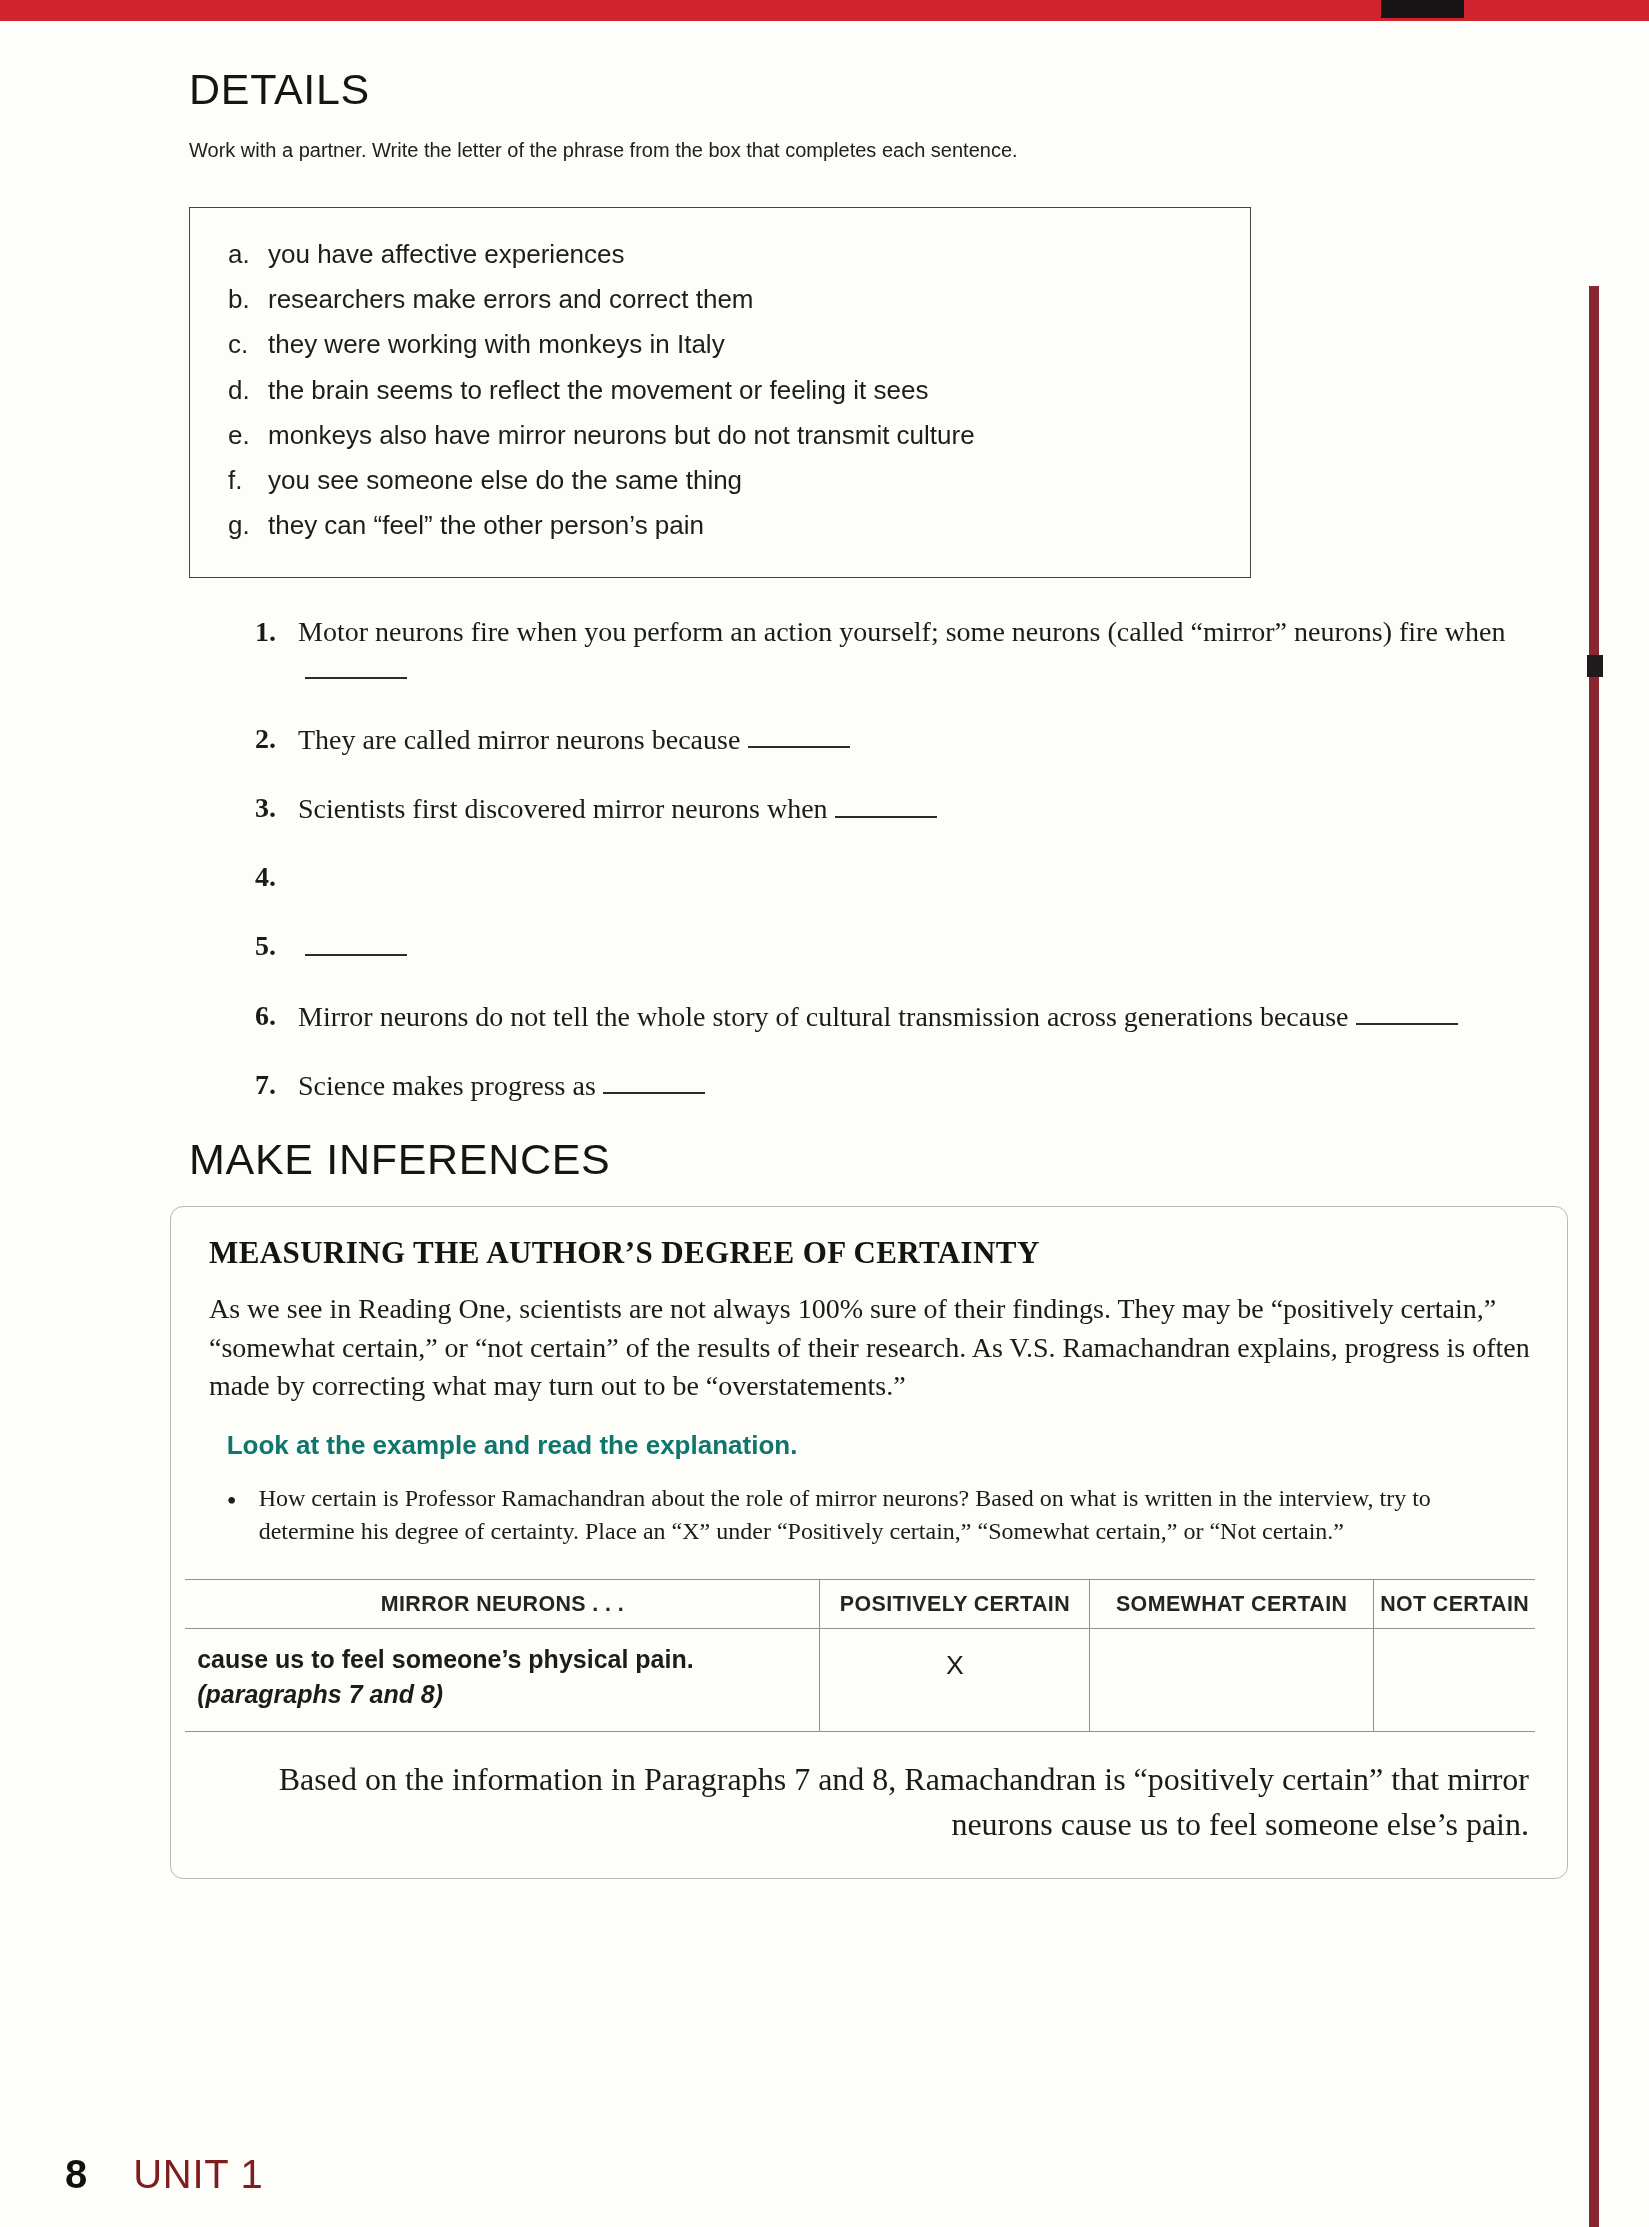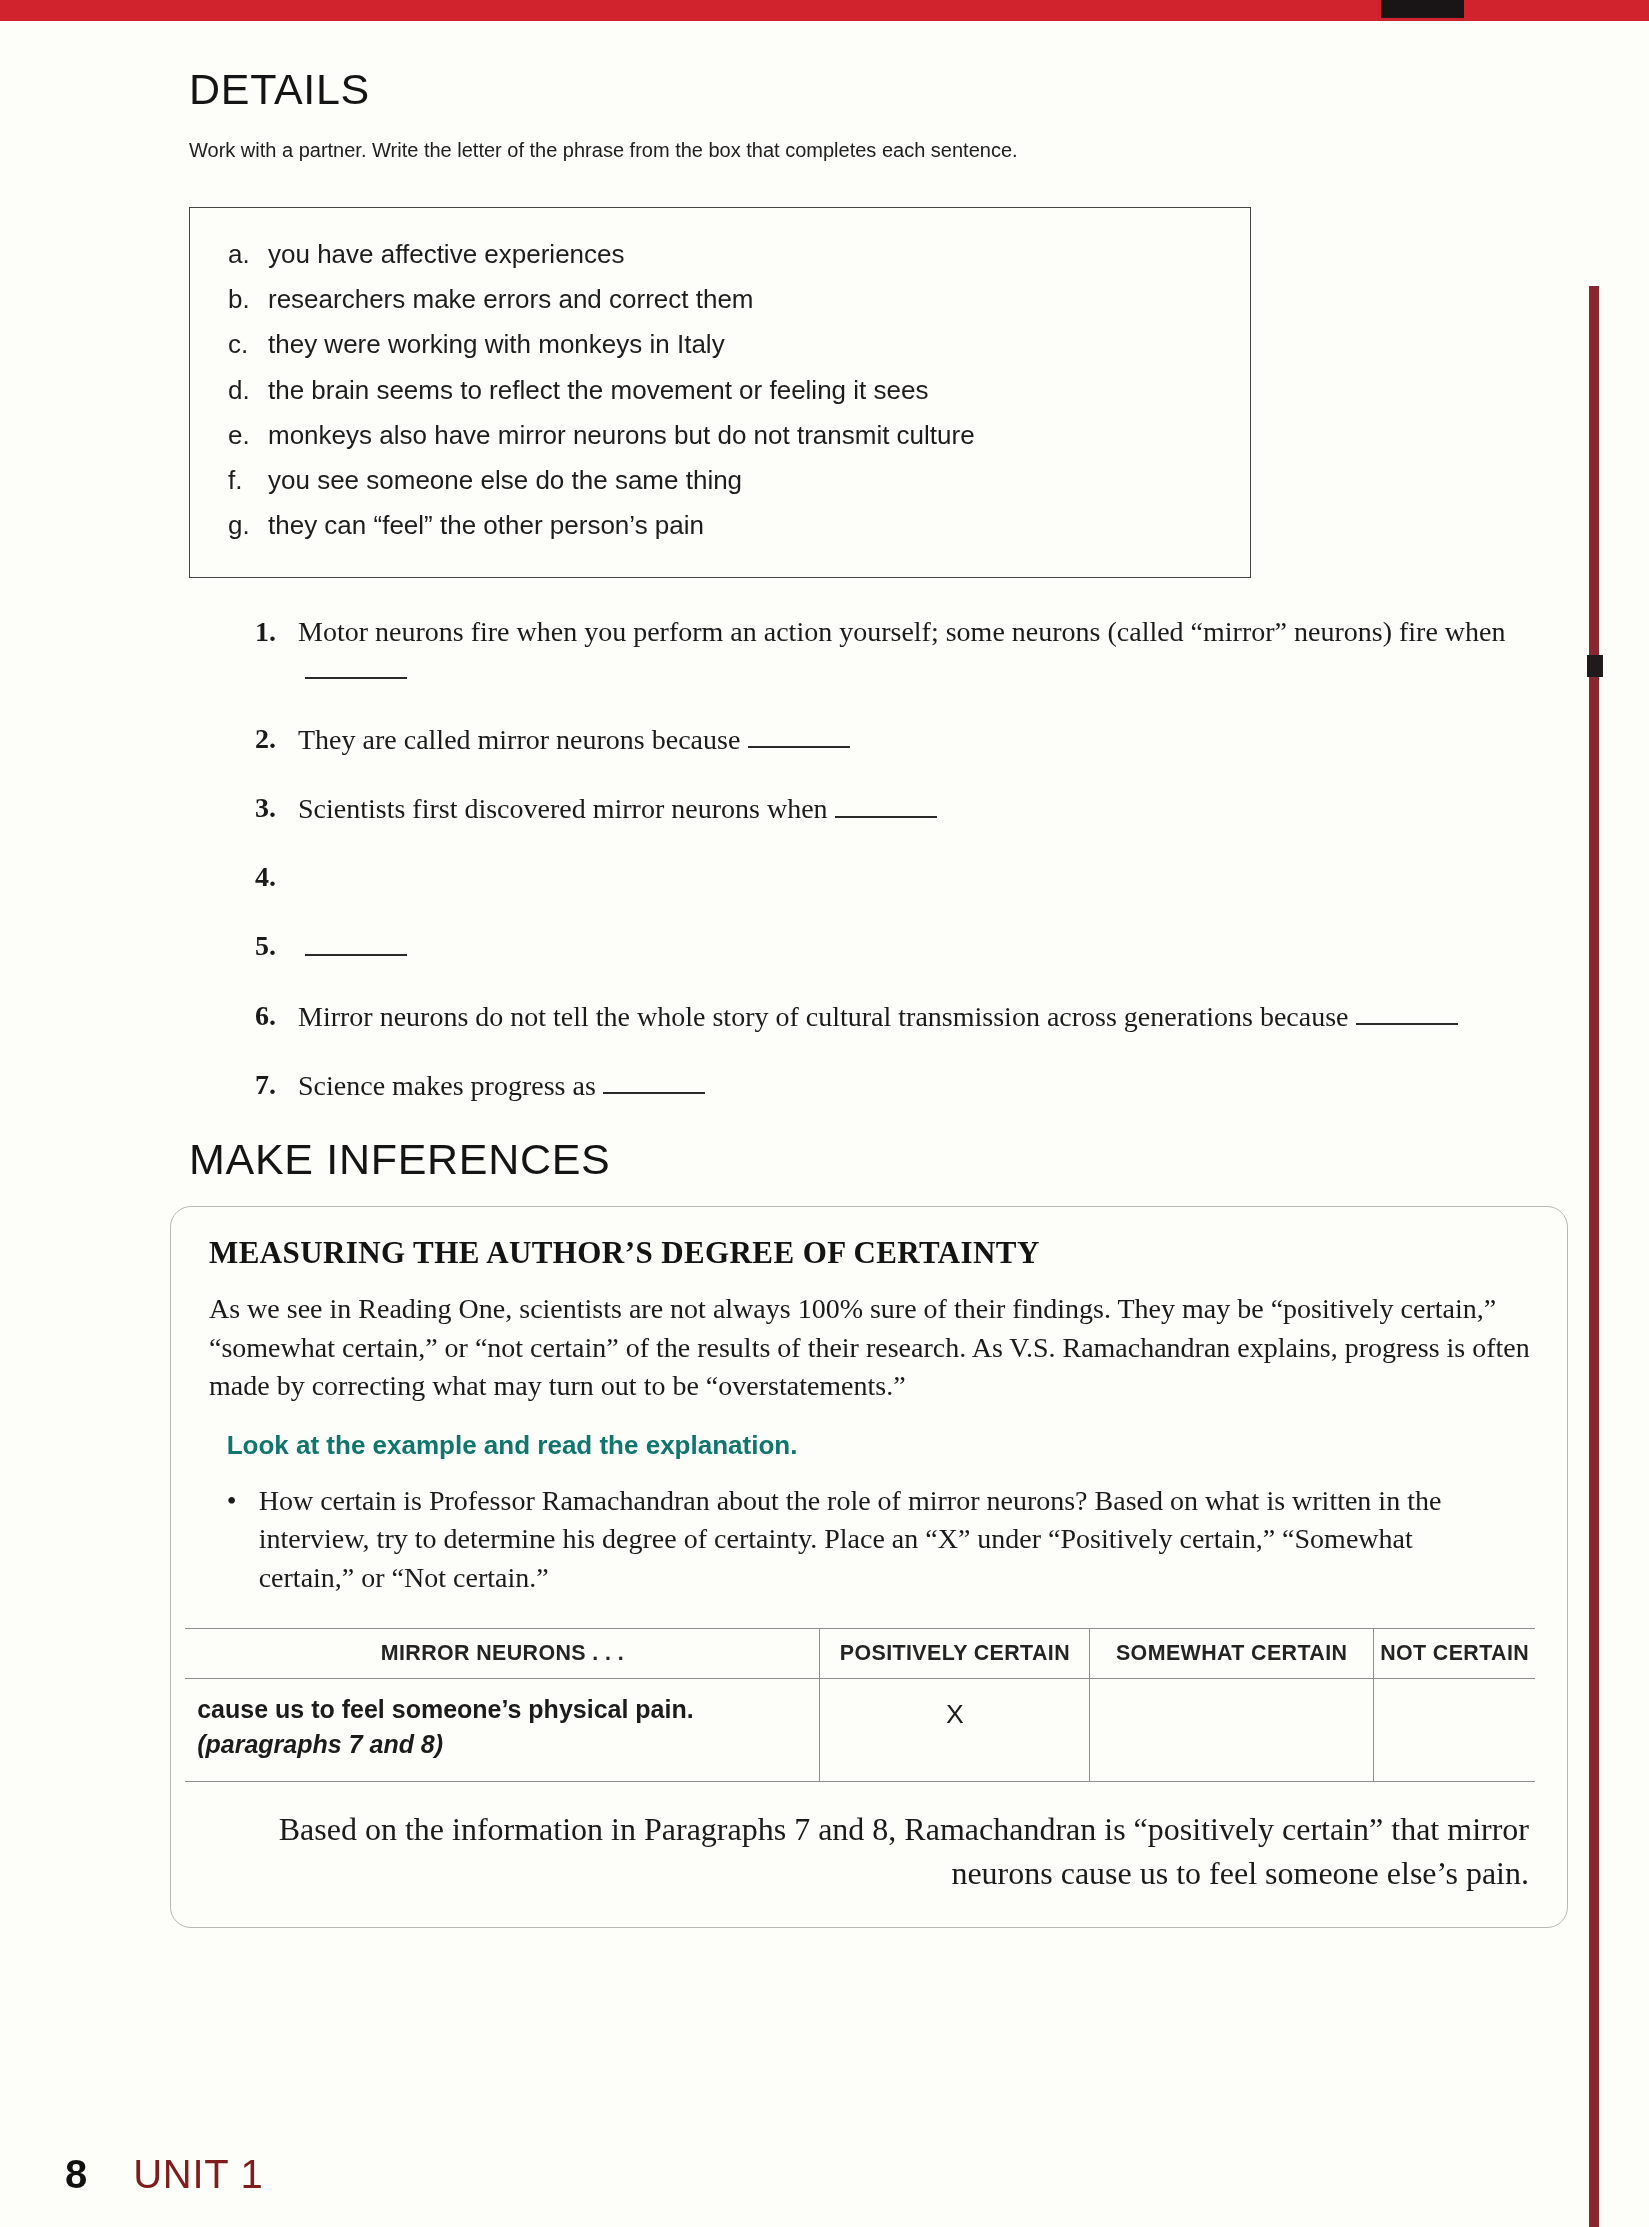--- a/index.html
+++ b/index.html
@@ -77,21 +77,21 @@
     vertical-align: baseline;
   }
 
   .inferences-heading { margin-top: 20px; margin-bottom: 26.6px; }
 
   
   .inference-box {
     margin-left: -19px;
     width: 1398px;
     border: 1.5px solid #b9b9b2;
-    border-radius: 21px;
+    border-radius: 13px;
     padding: 28px 1.5px 31px 38px;
   }
   .inference-box .inner { width: 1328px; }
 
   .box-title {
     font-family: "Liberation Serif", serif;
     font-weight: bold;
     font-size: 31px;
     letter-spacing: 0.4px;
     color: #141414;
@@ -104,21 +104,21 @@
   }
   .example-label {
     font-family: "Liberation Sans", sans-serif;
     font-weight: bold;
     font-size: 26px;
     margin: 0 0 20.7px 17.7px;
     color: #0f766e;
   }
   .bullet-row { display: flex; margin: 0 0 31px 17.7px; width: 1269px; }
   .bullet-glyph { width: 32px; flex-shrink: 0; font-size: 28px; line-height: 1.37; }
-  .bullet-text { font-size: 28px; line-height: 1.37; }
+  .bullet-text { font-size: 24px; line-height: 1.37; }
 
   
   table.certainty {
     width: 1350px;
     margin-left: -23.6px;
     border-collapse: collapse;
     margin-bottom: 25px;
   }
   table.certainty th, table.certainty td {
     font-family: "Liberation Sans", sans-serif;

